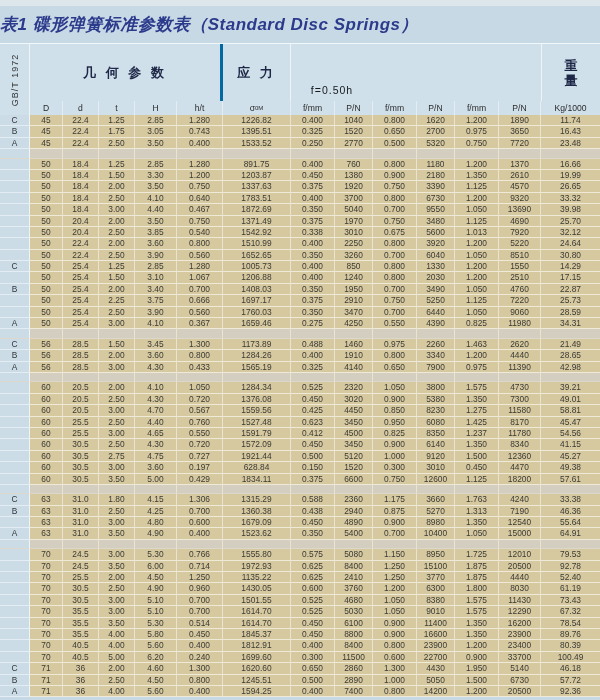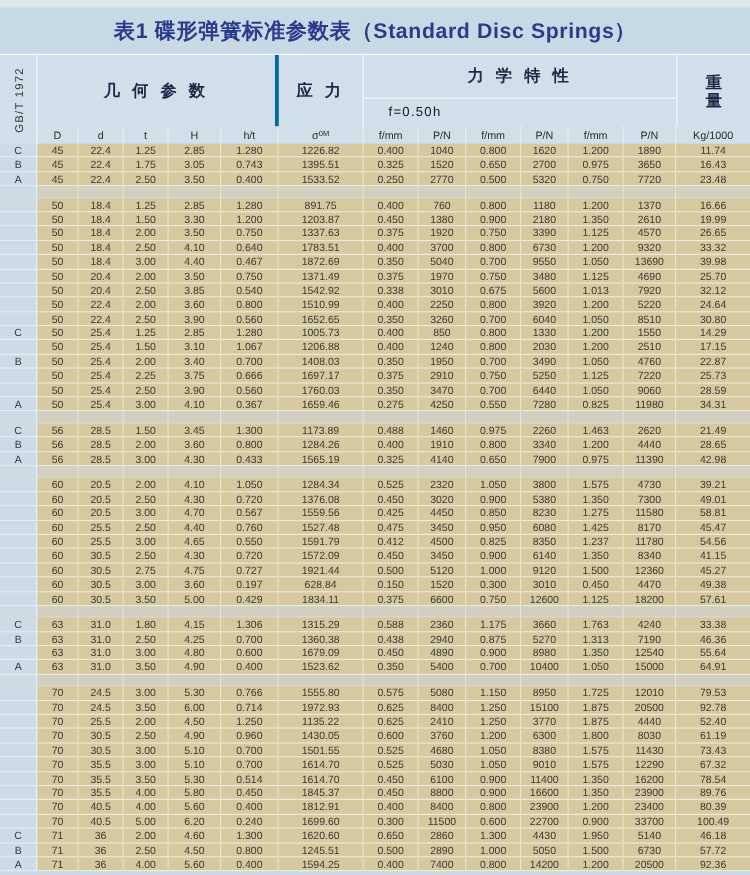--- a/index.html
+++ b/index.html
@@ -3,21 +3,21 @@
 <meta charset="utf-8">
 <style>
   html,body{margin:0;padding:0;}
   body{
     width:600px;height:700px;overflow:hidden;
     background:#c7d9e4;
     font-family:"Liberation Sans","DejaVu Sans",sans-serif;
     -webkit-font-smoothing:antialiased;
   }
   .topstrip{height:6px;background:#dde6eb;}
-  .titlebar{height:37px;display:flex;align-items:center;justify-content:center;}
+  .titlebar{height:37px;display:flex;align-items:center;font-style:italic;}
   .title{
     font-size:17px;font-weight:bold;color:#2c3a8c;letter-spacing:0.5px;
   }
   
   .hdr{
     display:grid;
     grid-template-columns:30px 193px 68px 250px 59px;
     grid-template-rows:35px 22px 14px;
     width:600px;box-sizing:border-box;
     background:#cfe0eb;border-top:1px solid #f2f7fa;
@@ -83,21 +83,20 @@
 <div class="titlebar">
   <div class="title">表1 碟形弹簧标准参数表（Standard Disc Springs）</div>
 </div>
 
 <div class="hdr">
   <div class="gbt">
     <span class="gbt-text">GB/T 1972</span>
   </div>
   <div class="h-geo hcell big">几 何 参 数</div>
   <div class="h-stress hcell big">应 力</div>
-  <div class="h-mech hcell big">力 学 特 性</div>
   <div class="h-weight big">
     <span>重</span>
     <span>量</span>
   </div>
   <div class="h-defl" id="defl">
       <div>f=0.50h</div>
     </div>
   <div class="h-cols" id="collabels">
       <div></div>
       <div>D</div>
@@ -412,21 +411,21 @@
       <div class="tcol">A</div>
       <div>50</div>
       <div>25.4</div>
       <div>3.00</div>
       <div>4.10</div>
       <div>0.367</div>
       <div>1659.46</div>
       <div>0.275</div>
       <div>4250</div>
       <div>0.550</div>
-      <div>7280</div>
+      <div>4390</div>
       <div>0.825</div>
       <div>11980</div>
       <div>34.31</div>
     </div>
     <div class="r sep">
       <div class="tcol"></div>
       <div></div>
       <div></div>
       <div></div>
       <div></div>
@@ -553,21 +552,21 @@
       <div>58.81</div>
     </div>
     <div class="r">
       <div class="tcol"></div>
       <div>60</div>
       <div>25.5</div>
       <div>2.50</div>
       <div>4.40</div>
       <div>0.760</div>
       <div>1527.48</div>
-      <div>0.475</div>
+      <div>0.623</div>
       <div>3450</div>
       <div>0.950</div>
       <div>6080</div>
       <div>1.425</div>
       <div>8170</div>
       <div>45.47</div>
     </div>
     <div class="r">
       <div class="tcol"></div>
       <div>60</div>

